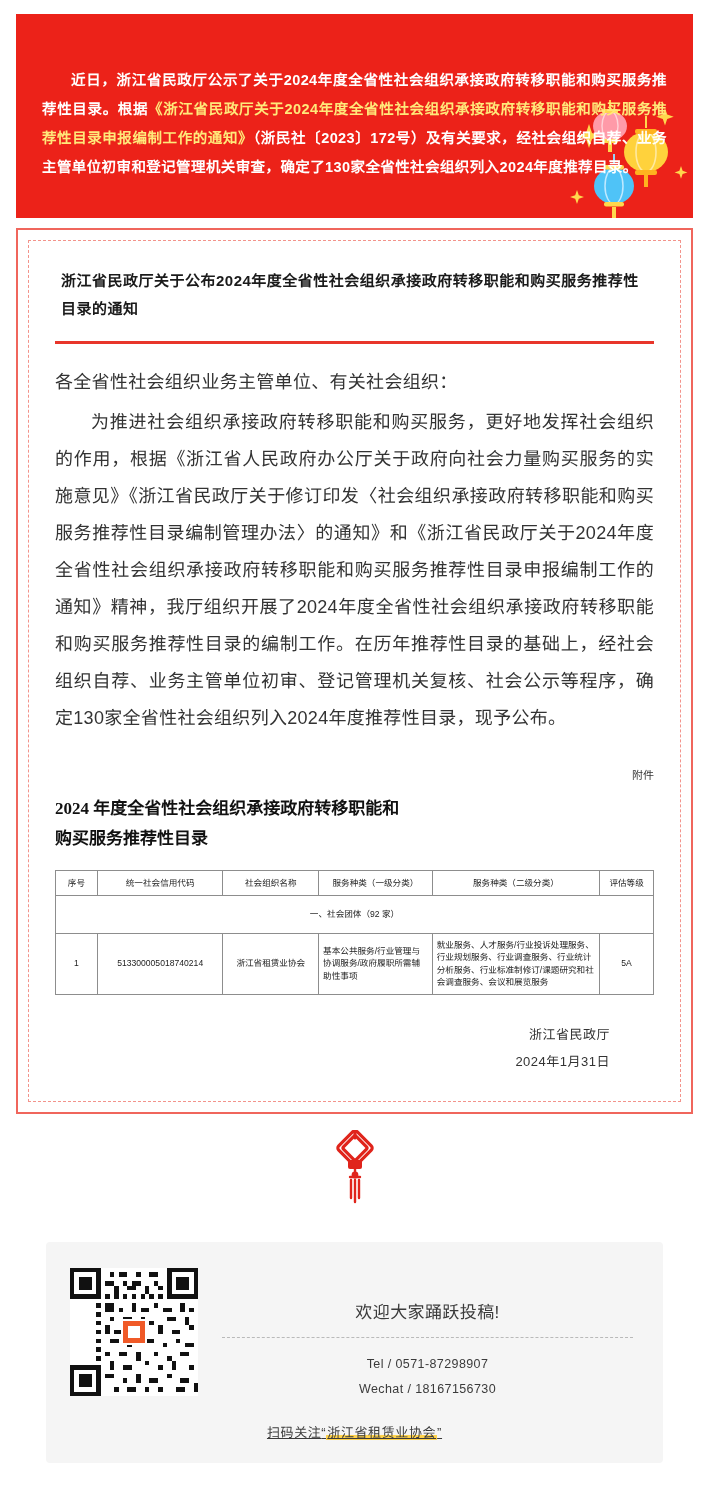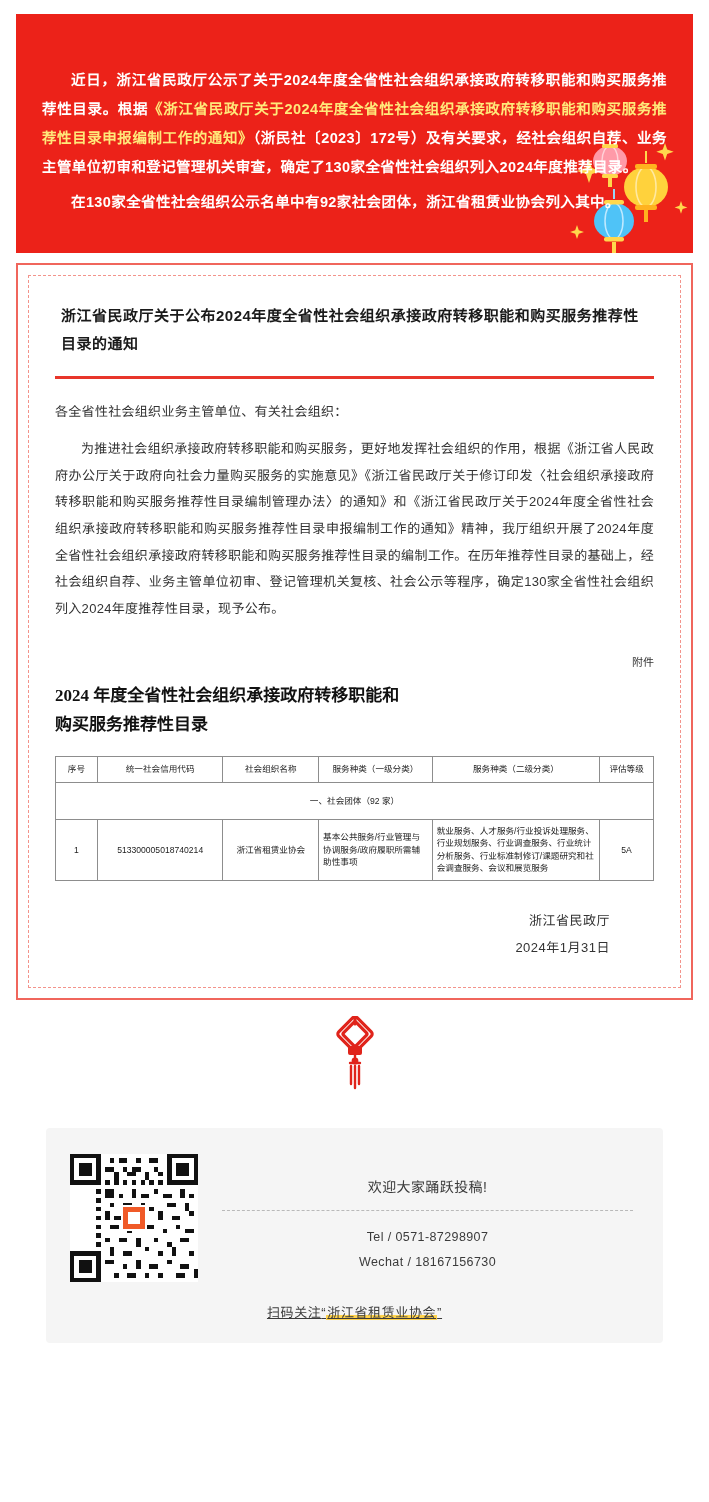--- a/index.html
+++ b/index.html
@@ -80,22 +80,22 @@
     line-height: 1.85;
     letter-spacing: 0.5px;
     margin: 4px 6px 0 6px;
   }
   .doc-rule {
     height: 3px;
     background: #e8352a;
     margin: 18px 0 20px 0;
   }
   .doc-body p {
-    margin: 11px 0 2px 0;
-    font-size: 13px;
+    margin: 4px 0 2px 0;
+    font-size: 18px;
     line-height: 2.05;
     color: #333333;
     text-align: justify;
     letter-spacing: 0.3px;
   }
   .doc-body p.indent {
     text-indent: 2em;
   }
   .attach-label {
     margin: 30px 0 10px 0;
@@ -194,22 +194,22 @@
     flex: 1 1 auto;
     padding-top: 14px;
     text-align: center;
     color: #3b3b3b;
   }
   .contact .mail {
     font-size: 12.5px;
     letter-spacing: 0.4px;
   }
   .contact .welcome {
-    font-size: 14px;
-    margin-top: 8px;
+    font-size: 17px;
+    margin-top: 16px;
     letter-spacing: 0.4px;
   }
   .contact .divider {
     border: none;
     border-top: 1px dashed #b9b9b9;
     margin: 14px 6px 14px 6px;
   }
   .contact .tel,
   .contact .wechat {
     font-size: 12.5px;
@@ -267,21 +267,20 @@
           <rect x="44" y="60" width="2" height="10" fill="#9ad4f5"></rect>
           <ellipse cx="45" cy="92" rx="20" ry="18" fill="#4fc3f7"></ellipse>
           <ellipse cx="45" cy="92" rx="9" ry="18" fill="none" stroke="#bfe9ff" stroke-width="1.5"></ellipse>
           <rect x="35" y="71" width="20" height="4.5" rx="2" fill="#ffd84d"></rect>
           <rect x="35" y="108" width="20" height="4.5" rx="2" fill="#ffd84d"></rect>
           <rect x="43" y="113" width="4" height="11" fill="#ffd84d"></rect>
         </g>
       </svg>
     </div>
     <p><span>近日，浙江省民政厅公示了关于2024年度全省性社会组织承接政府转移职能和购买服务推荐性目录。根据</span><span class="emph">《浙江省民政厅关于2024年度全省性社会组织承接政府转移职能和购买服务推荐性目录申报编制工作的通知》</span><span>（浙民社〔2023〕172号）及有关要求，经社会组织自荐、业务主管单位初审和登记管理机关审查，确定了130家全省性社会组织列入2024年度推荐目录。</span></p>
-    <p class="second">在130家全省性社会组织公示名单中有92家社会团体，浙江省租赁业协会列入其中。</p>
   </section>
 
   <section class="doc-wrap">
     <div class="doc-inner">
 
       <h1 class="doc-title">浙江省民政厅关于公布2024年度全省性社会组织承接政府转移职能和购买服务推荐性目录的通知</h1>
       <div class="doc-rule"></div>
 
       <div class="doc-body">
         <p>各全省性社会组织业务主管单位、有关社会组织：</p>

